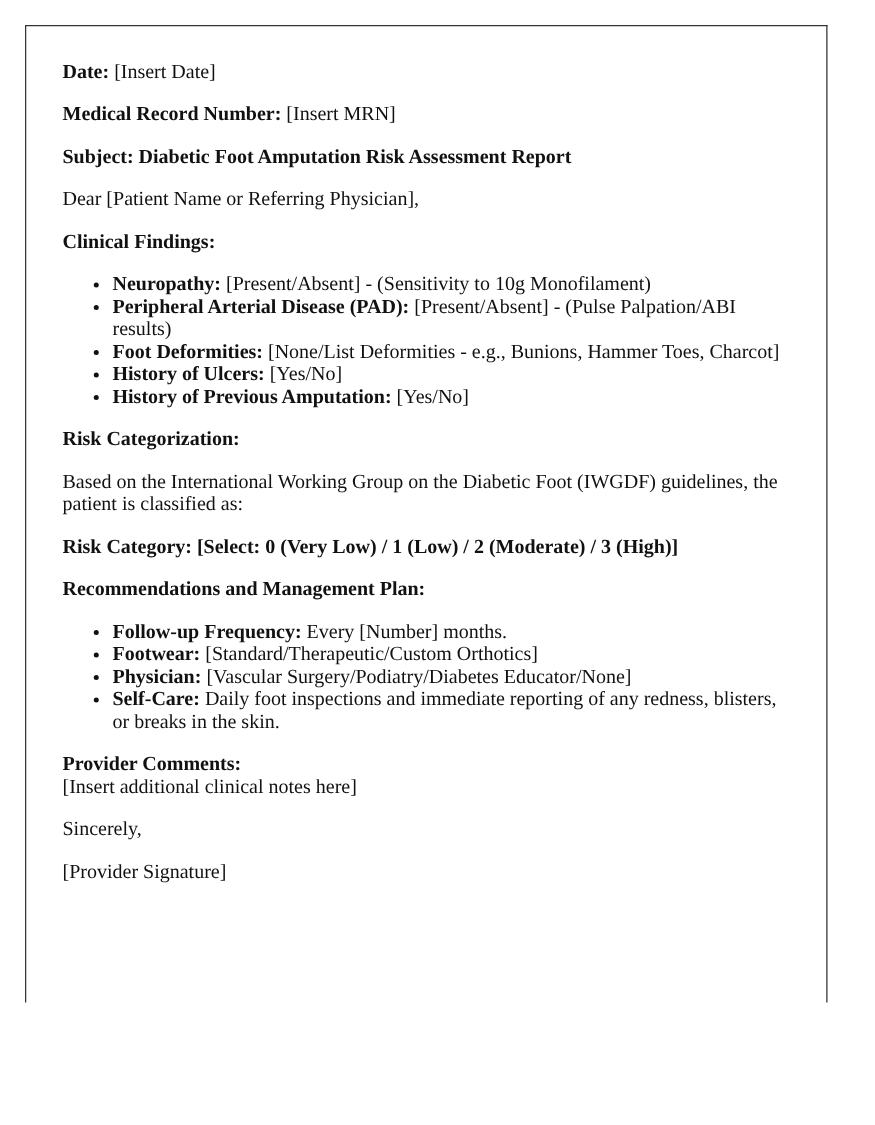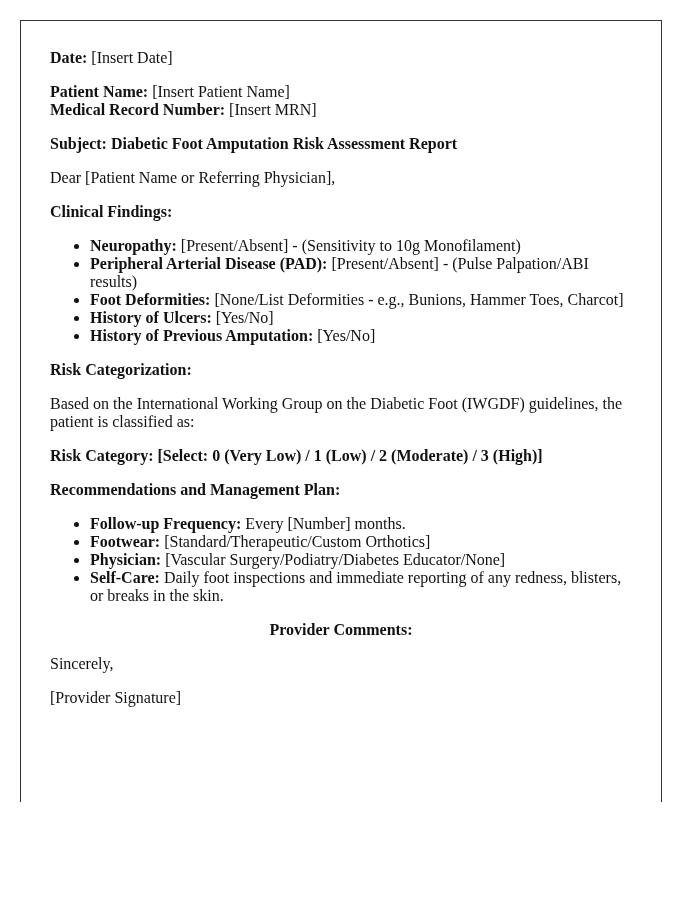--- a/index.html
+++ b/index.html
@@ -27,21 +27,21 @@
       border-bottom: none;
       overflow: hidden;
       box-sizing: content-box;
     }
     .inner {
       padding-top: 28px;
     }
     p {
       margin: 0 0 16px 0;
     }
-    b, strong { font-weight: bold; text-align: center; }
+    b, strong { font-weight: bold; }
     ul {
       margin: 0 0 16px 0;
       padding-left: 40px;
     }
     ul li {
       margin: 0;
       padding: 0;
     }
     .block-line { display: block; }
   </style>
@@ -50,24 +50,20 @@
 
 <div class="page">
   <div class="inner">
 
     <p>
       <b>Date:</b>
       <span>[Insert Date]</span>
     </p>
 
     <p>
-      <span class="block-line">
-        <b>Patient Name:</b>
-        <span>[Insert Patient Name]</span>
-      </span>
       <span class="block-line">
         <b>Medical Record Number:</b>
         <span>[Insert MRN]</span>
       </span>
     </p>
 
     <p>
       <b>Subject: Diabetic Foot Amputation Risk Assessment Report</b>
     </p>
 
@@ -129,20 +125,21 @@
         <span>[Vascular Surgery/Podiatry/Diabetes Educator/None]</span>
       </li>
       <li>
         <b>Self-Care:</b>
         <span>Daily foot inspections and immediate reporting of any redness, blisters, or breaks in the skin.</span>
       </li>
     </ul>
 
     <p>
       <b class="block-line">Provider Comments:</b>
+      <span class="block-line">[Insert additional clinical notes here]</span>
     </p>
 
     <p>Sincerely,</p>
 
     <p>[Provider Signature]</p>
 
   </div>
 </div>
 
 </body></html>

